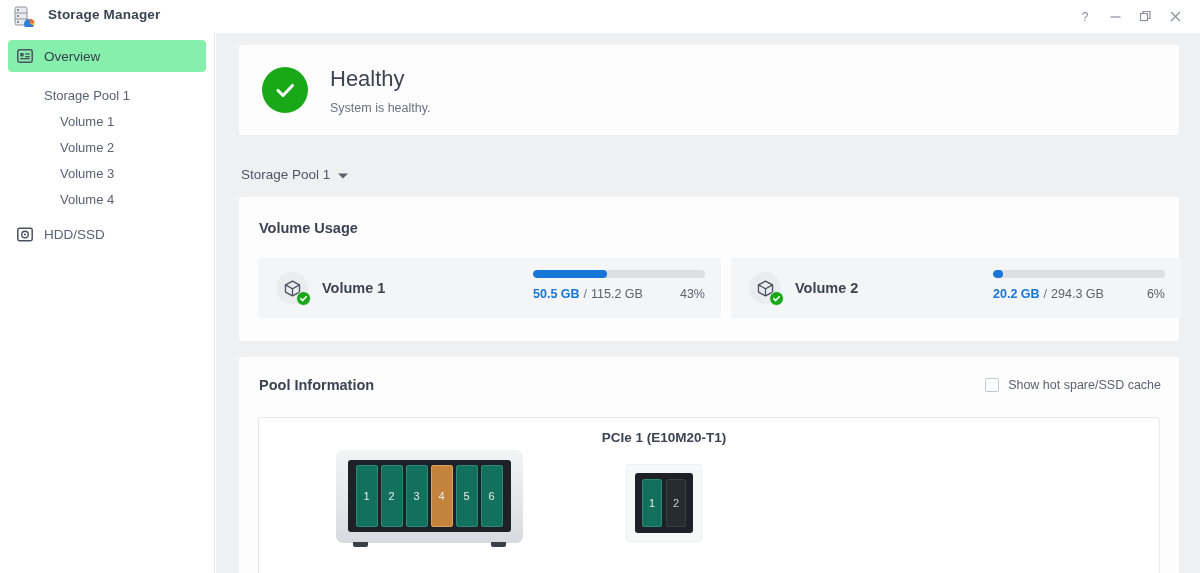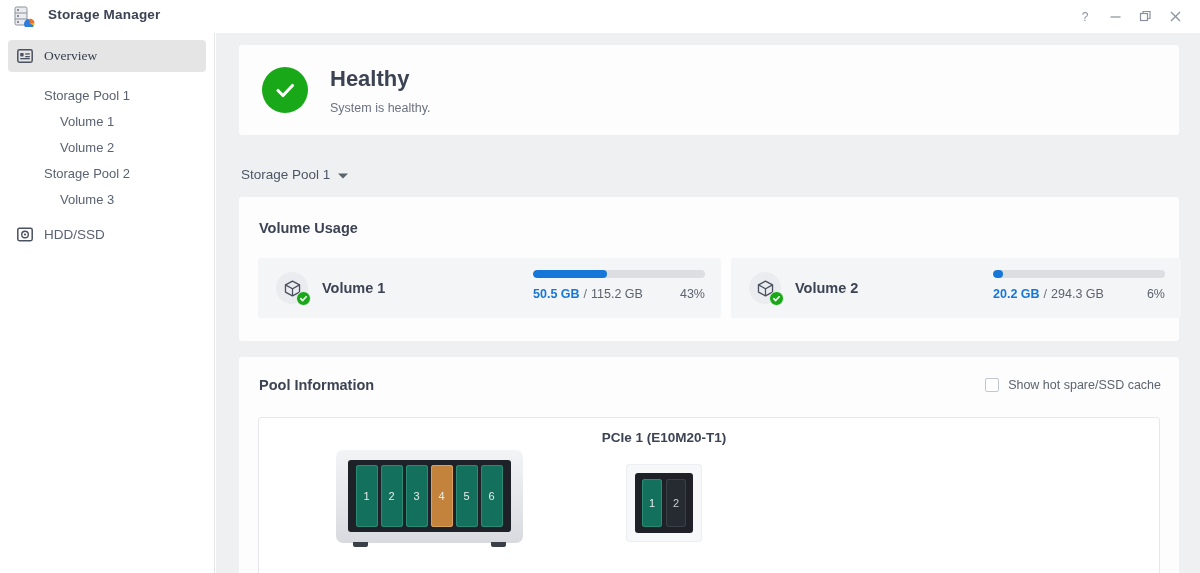--- a/index.html
+++ b/index.html
@@ -37,21 +37,21 @@
   .sidebar {
     position: absolute; left: 0; top: 33px; width: 215px; height: 540px;
     background: #ffffff; border-right: 1px solid #e4e6ea;
   }
   .nav-item {
     position: relative; height: 32px;
     display: flex; align-items: center;
     margin: 0 8px; border-radius: 4px;
     color: #5a6271; font-size: 13.5px;
   }
-  .nav-item.selected { background: #e5e5e5; color: #38404f; font-family: Liberation Serif, serif; }
+  .nav-item.selected { background: #86efac; color: #38404f; }
   .nav-icon {
     width: 17px; height: 17px; margin-left: 8px; margin-right: 11px;
     display: flex; align-items: center; justify-content: center;
     flex: 0 0 auto;
   }
   .nav-label { white-space: nowrap; }
   .nav-chevron { position: absolute; right: 12px; top: 11px; color: #9aa0ac; }
   .sub-item {
     height: 26px; display: flex; align-items: center;
     font-size: 13px; color: #5a6271; white-space: nowrap;
@@ -74,21 +74,21 @@
     position: absolute; left: 23px; top: 12px; width: 940px; height: 90px;
     display: flex; align-items: center;
   }
   .health-icon {
     width: 46px; height: 46px; border-radius: 50%;
     background: #18a818; margin-left: 23px;
     display: flex; align-items: center; justify-content: center;
     flex: 0 0 auto;
   }
   .health-text { margin-left: 22px; }
-  .health-title { font-size: 22px; font-weight: bold; color: #3c4352; line-height: 1.25; }
+  .health-title { font-size: 22px; font-weight: normal; color: #3c4352; line-height: 1.25; }
   .health-sub { font-size: 12.5px; color: #6b7280; margin-top: 8px; }
 
   
   .pool-select {
     position: absolute; left: 25px; top: 134px;
     display: flex; align-items: center; gap: 8px;
     font-size: 13.5px; color: #4d5665;
   }
 
   
@@ -280,25 +280,25 @@
   <div style="margin-top:3px">
     <div class="sub-item sub-pool">
       <span>Storage Pool 1</span>
     </div>
     <div class="sub-item sub-vol">
       <span>Volume 1</span>
     </div>
     <div class="sub-item sub-vol">
       <span>Volume 2</span>
     </div>
-    <div class="sub-item sub-pool">
-      <span>Storage Pool 2</span>
-    </div>
     <div class="sub-item sub-vol">
       <span>Volume 3</span>
+    </div>
+    <div class="sub-item sub-vol">
+      <span>Volume 4</span>
     </div>
   </div>
 
   <div style="height:6px"></div>
 
   <div class="nav-item">
     <span class="nav-icon">
       <svg width="16" height="15" viewBox="0 0 16 15">
         <rect x="0.8" y="1.3" width="14.4" height="12.4" rx="1.6" fill="none" stroke="#4a5160" stroke-width="1.5"></rect>
         <circle cx="8" cy="7.5" r="3.3" fill="none" stroke="#4a5160" stroke-width="1.4"></circle>

